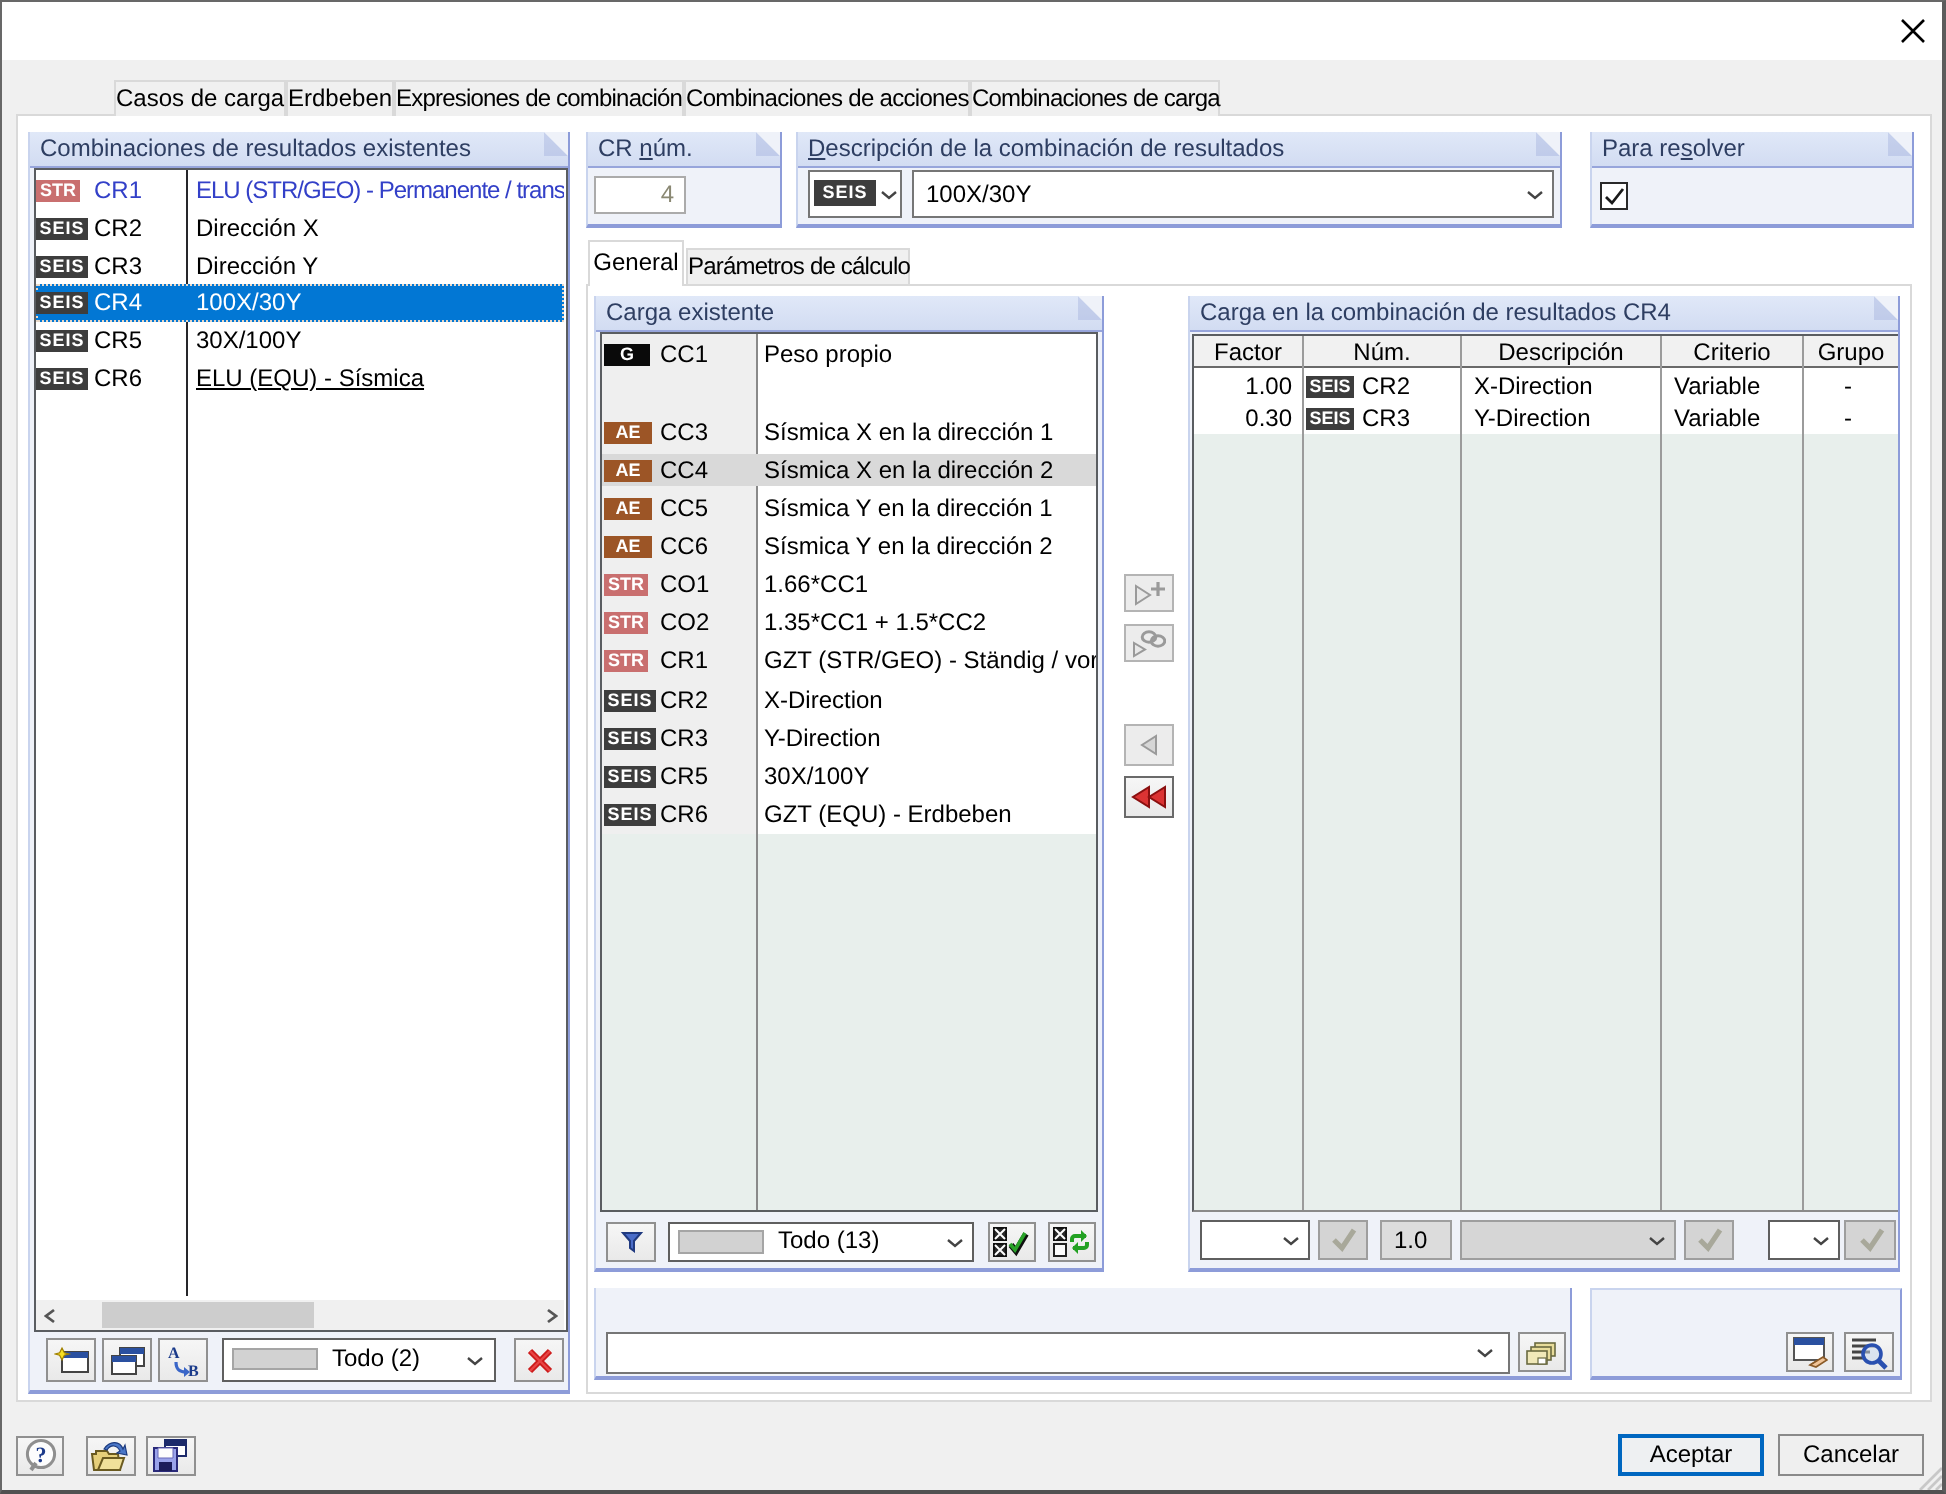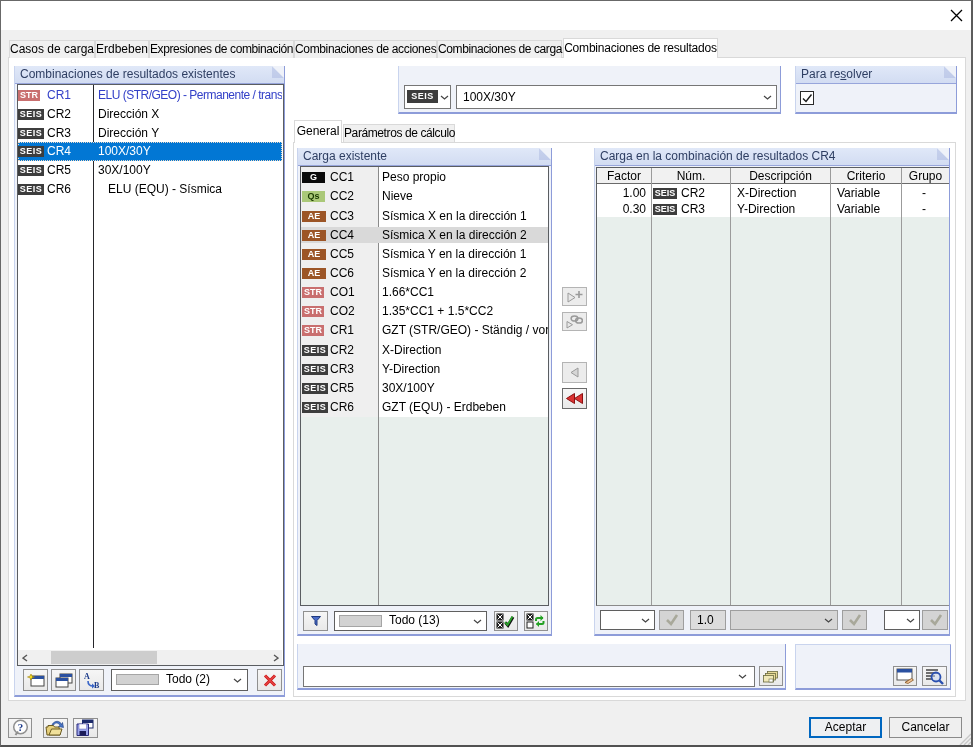--- a/index.html
+++ b/index.html
@@ -4,21 +4,21 @@
 <style>
   * { margin:0; padding:0; box-sizing:border-box; }
   html,body { width:973px; height:747px; }
   body { font-family:"Liberation Sans", sans-serif; font-size:12px; color:#000; }
   #dlg { position:absolute; left:0; top:0; width:973px; height:747px; background:#f0f0f0; overflow:hidden; }
   .abs { position:absolute; }
   .grp { position:absolute; background:#eff2f9; border-right:1px solid #8d9cd9; border-bottom:2px solid #8d9cd9; border-left:1px solid #c9d4ee; }
   .gcap { position:absolute; left:0; top:0; right:0; height:18px; background:linear-gradient(#e0e8f8,#d2dcf2); border-bottom:1px solid #97a5db; color:#2e3e62; line-height:17px; padding-left:5px; white-space:nowrap;
           clip-path: polygon(0 0, calc(100% - 12px) 0, 100% 12px, 100% 100%, 0 100%); }
   .gcap::after { content:''; position:absolute; top:0; right:0; width:0; height:0; border-bottom:12px solid rgba(150,164,214,.34); border-right:12px solid transparent; }
-  .tab { position:absolute; top:40px; height:18px; background:#f0f0f0; border:1px solid #d9d9d9; border-bottom:none; text-align:center; line-height:16px; white-space:nowrap; }
+  .tab { position:absolute; top:40px; height:18px; background:#f0f0f0; border:1px solid #d9d9d9; border-bottom:none; text-align:center; line-height:16px; white-space:nowrap;margin-left:48px; }
   .tab.active { top:38px; height:20px; background:#fff; z-index:5; line-height:19px; }
   .itab { position:absolute; height:18px; background:#f0f0f0; border:1px solid #d9d9d9; border-bottom:none; text-align:center; line-height:16px; white-space:nowrap; }
   .itab.active { background:#fff; z-index:5; }
   .row { position:absolute; height:19px; line-height:19px; white-space:nowrap; overflow:hidden; }
   .badge { position:absolute; top:4px; height:11px; line-height:11px; font-size:9px; font-weight:bold; color:#fff; text-align:center; }
   .btn { position:absolute; background:linear-gradient(#f6f6f6,#e9e9e9); border:1px solid #909090; }
   .btn.dis { background:#ececec; border:1px solid #b4b4b4; }
   .chkbtn { position:absolute; background:#d4d4d4; border:1px solid #9e9e9e; }
   .combo { position:absolute; background:#fff; border:1px solid #767676; overflow:hidden; white-space:nowrap; }
   .carr { position:absolute; width:9px; height:5px; }
@@ -32,21 +32,20 @@
   <svg class="abs" style="left:950px;top:9px;" width="13" height="13" viewBox="0 0 13 13">
       <path d="M1 1 L12 12 M12 1 L1 12" stroke="#000" stroke-width="1.3"></path>
     </svg>
 
   <div class="abs" style="left:8px;top:57px;width:958px;height:644px;background:#fff;border:1px solid #d9d9d9;"></div>
   <div class="tab" style="left:9px;width:86px;">Casos de carga</div>
   <div class="tab" style="left:95px;width:54px;">Erdbeben</div>
   <div class="tab" style="left:149px;width:145px;letter-spacing:-.4px;">Expresiones de combinación</div>
   <div class="tab" style="left:294px;width:143px;letter-spacing:-.35px;">Combinaciones de acciones</div>
   <div class="tab" style="left:437px;width:125px;letter-spacing:-.4px;">Combinaciones de carga</div>
-  <div class="tab active" style="left:563px;width:155px;letter-spacing:-.2px;">Combinaciones de resultados</div>
 
   <div class="grp" style="left:14px;top:66px;width:271px;height:631px;">
     <div class="gcap">Combinaciones de resultados existentes</div>
   </div>
   <div class="abs" style="left:17px;top:84px;width:267px;height:582px;background:#fff;border:1px solid #5a5d61;"></div>
   <div class="abs" style="left:93px;top:85px;width:1px;height:563px;background:#26262a;"></div>
 
   <div class="row" style="left:18px;top:86px;width:264px;color:#3340c8;">
       <span class="badge" style="left:0;width:22px;background:#c96f6f;">STR</span>
       <span class="abs" style="left:29px;">CR1</span>
@@ -68,21 +67,21 @@
       <span class="abs" style="left:80px;">100X/30Y</span>
     </div>
   <div class="row" style="left:18px;top:161px;width:264px;">
       <span class="badge" style="left:0;width:26px;background:#3d3d3d;letter-spacing:.5px;">SEIS</span>
       <span class="abs" style="left:29px;">CR5</span>
       <span class="abs" style="left:80px;">30X/100Y</span>
     </div>
   <div class="row" style="left:18px;top:180px;width:264px;">
       <span class="badge" style="left:0;width:26px;background:#3d3d3d;letter-spacing:.5px;">SEIS</span>
       <span class="abs" style="left:29px;">CR6</span>
-      <span class="abs" style="left:90px;">ELU (EQU) - Sísmica</span>
+      <span class="abs" style="left:80px;text-decoration:underline;">ELU (EQU) - Sísmica</span>
     </div>
 
   <div class="abs" style="left:18px;top:650px;width:264px;height:15px;background:#f0f0f0;"></div>
   <div class="abs" style="left:51px;top:651px;width:106px;height:13px;background:#cdcdcd;"></div>
   <svg class="abs" style="left:22px;top:654px;" width="6" height="8">
       <path d="M5 1 L1 4 L5 7" stroke="#555" stroke-width="1.4" fill="none"></path>
     </svg>
   <svg class="abs" style="left:273px;top:654px;" width="6" height="8">
       <path d="M1 1 L5 4 L1 7" stroke="#555" stroke-width="1.4" fill="none"></path>
     </svg>
@@ -112,22 +111,27 @@
     <text x="11" y="16" font-size="8" font-weight="bold" fill="#1a3a8a" font-family="Liberation Serif">B</text>
     <path d="M5 9 C5 13 7 14 10 14" stroke="#3a66c8" stroke-width="1.6" fill="none"></path>
     <path d="M9 11.5 L12 14 L9 16.5" fill="#3a66c8"></path>
   </svg>
   <div class="btn" style="left:257px;top:669px;width:25px;height:22px;"></div>
   <svg class="abs" style="left:263px;top:674px;" width="14" height="13">
       <path d="M2 1.5 L12 11.5 M12 1.5 L2 11.5" stroke="#cc1a1a" stroke-width="3"></path>
       <path d="M2 1.5 L12 11.5 M12 1.5 L2 11.5" stroke="#e84444" stroke-width="1.2"></path>
     </svg>
 
+  <div class="grp" style="left:293px;top:66px;width:98px;height:48px;">
+    <div class="gcap">CR <u>n</u>úm.</div>
+    <div class="abs" style="left:3px;top:22px;width:46px;height:19px;background:#fff;border:1px solid #ababab;color:#8a8873;text-align:right;line-height:17px;padding-right:5px;">4</div>
+  </div>
 
   <div class="grp" style="left:398px;top:66px;width:383px;height:48px;">
+    <div class="gcap"><u>D</u>escripción de la combinación de resultados</div>
     <div class="combo" style="left:5px;top:19px;width:47px;height:24px;"></div>
     <div class="abs" style="left:8px;top:24px;width:31px;height:13px;background:#3d3d3d;color:#fff;font-size:9px;font-weight:bold;text-align:center;line-height:13px;letter-spacing:.5px;">SEIS</div>
     <svg class="carr" style="left:41px;top:29px;">
         <path d="M1 1 L4.5 4 L8 1" stroke="#444" stroke-width="1.2" fill="none"></path>
       </svg>
     <div class="combo" style="left:57px;top:19px;width:321px;height:24px;line-height:22px;padding-left:6px;">100X/30Y</div>
     <svg class="carr" style="left:364px;top:29px;">
         <path d="M1 1 L4.5 4 L8 1" stroke="#444" stroke-width="1.2" fill="none"></path>
       </svg>
   </div>
@@ -150,25 +154,20 @@
   <div class="abs" style="left:300px;top:166px;width:249px;height:440px;background:#fff;border:1px solid #5a5d61;"></div>
   <div class="abs" style="left:301px;top:167px;width:77px;height:250px;background:#efefef;"></div>
   <div class="abs" style="left:301px;top:417px;width:247px;height:188px;background:#e8efec;"></div>
   <div class="abs" style="left:378px;top:167px;width:1px;height:438px;background:#8a8a8a;"></div>
   <div class="abs" style="left:301px;top:227px;width:247px;height:16px;background:#d9d9d9;"></div>
   <div class="row" style="left:301px;top:168px;width:247px;">
       <span class="badge" style="left:1px;width:23px;background:#0a0a0a;color:#fff;">G</span>
       <span class="abs" style="left:29px;">CC1</span>
       <span class="abs" style="left:81px;">Peso propio</span>
     </div>
-  <div class="row" style="left:301px;top:187px;width:247px;">
-      <span class="badge" style="left:1px;width:23px;background:#aac878;color:#1a3a00;">Qs</span>
-      <span class="abs" style="left:29px;">CC2</span>
-      <span class="abs" style="left:81px;">Nieve</span>
-    </div>
   <div class="row" style="left:301px;top:207px;width:247px;">
       <span class="badge" style="left:1px;width:24px;background:#9c5526;color:#fff;">AE</span>
       <span class="abs" style="left:29px;">CC3</span>
       <span class="abs" style="left:81px;">Sísmica X en la dirección 1</span>
     </div>
   <div class="row" style="left:301px;top:226px;width:247px;">
       <span class="badge" style="left:1px;width:24px;background:#9c5526;color:#fff;">AE</span>
       <span class="abs" style="left:29px;">CC4</span>
       <span class="abs" style="left:81px;">Sísmica X en la dirección 2</span>
     </div>

